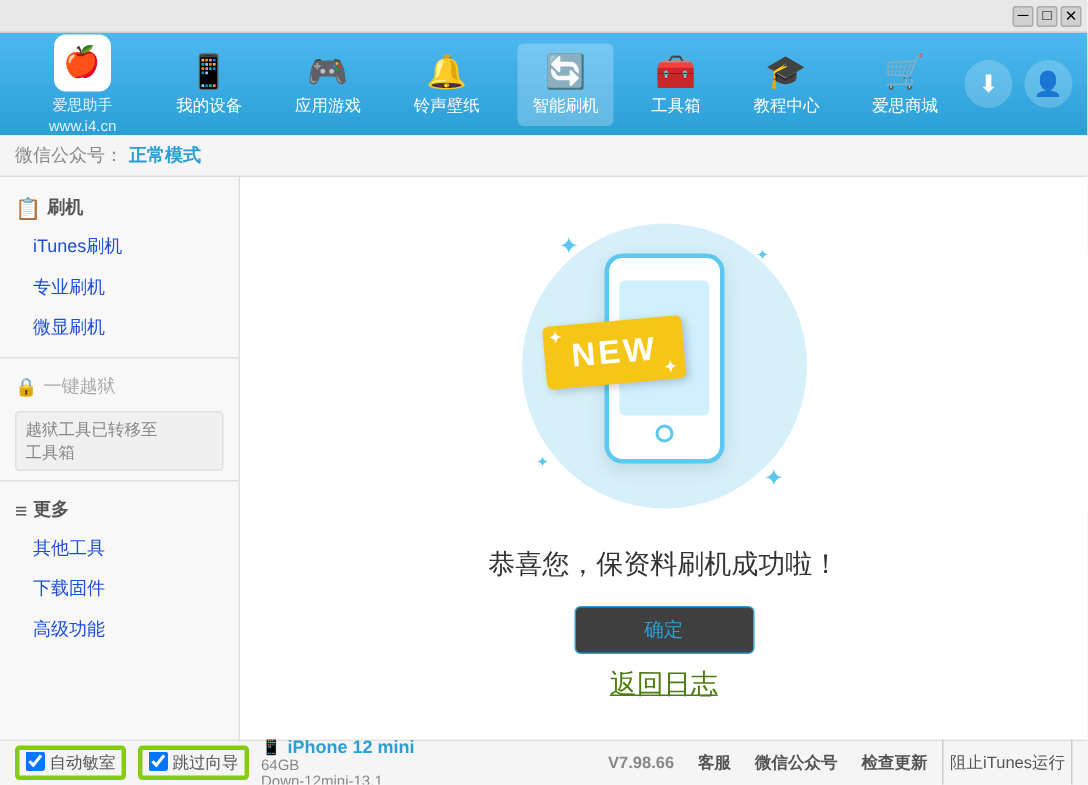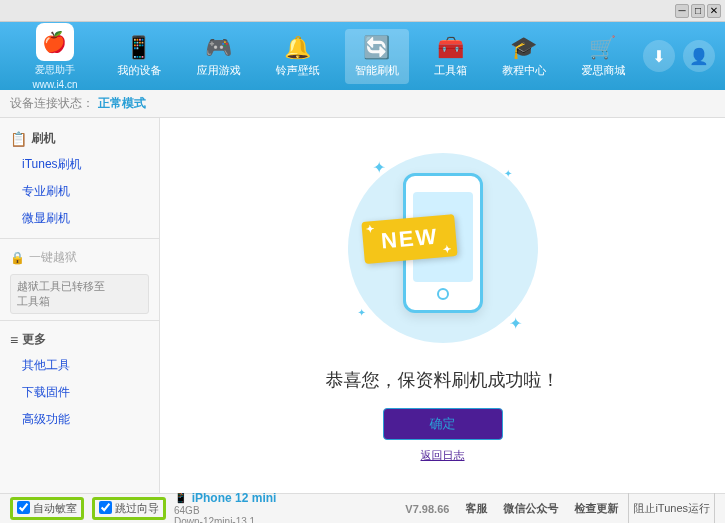--- a/index.html
+++ b/index.html
@@ -209,32 +209,32 @@
     }
 
     .success-text {
       font-size: 18px;
       color: #333;
       margin-bottom: 16px;
       font-weight: 500;
     }
     .confirm-btn {
       width: 120px; height: 32px;
-      background: #4c1d95;
+      background: #404040;
       border: 1px solid #2a9fd6;
       border-radius: 4px;
       color: #2a9fd6;
       font-size: 13px;
       cursor: pointer;
       display: flex; align-items: center; justify-content: center;
       margin-bottom: 8px;
     }
     .back-home-link {
-      font-size: 11px;
-      color: #4c1d95;
+      font-size: 18px;
+      color: #4d7c0f;
       cursor: pointer;
       text-decoration: underline;
     }
 
     
     .bottom-bar {
       height: 30px;
       background: #f5f5f5;
       border-top: 1px solid #ddd;
       display: flex;
@@ -308,21 +308,21 @@
       <span class="nav-item-label">爱思商城</span>
     </div>
   </div>
   <div class="nav-right">
     <div class="nav-right-btn">⬇</div>
     <div class="nav-right-btn">👤</div>
   </div>
 </div>
 
 <div class="status-bar">
-  <span class="status-label">设备连接状态：</span>
+  <span class="status-label">微信公众号：</span>
   <span class="status-value">正常模式</span>
 </div>
 
 <div class="main-area">
 
   <div class="sidebar">
 
     <div class="sidebar-section-header">
       <span class="sidebar-section-icon">📋</span>
       <span>刷机</span>

